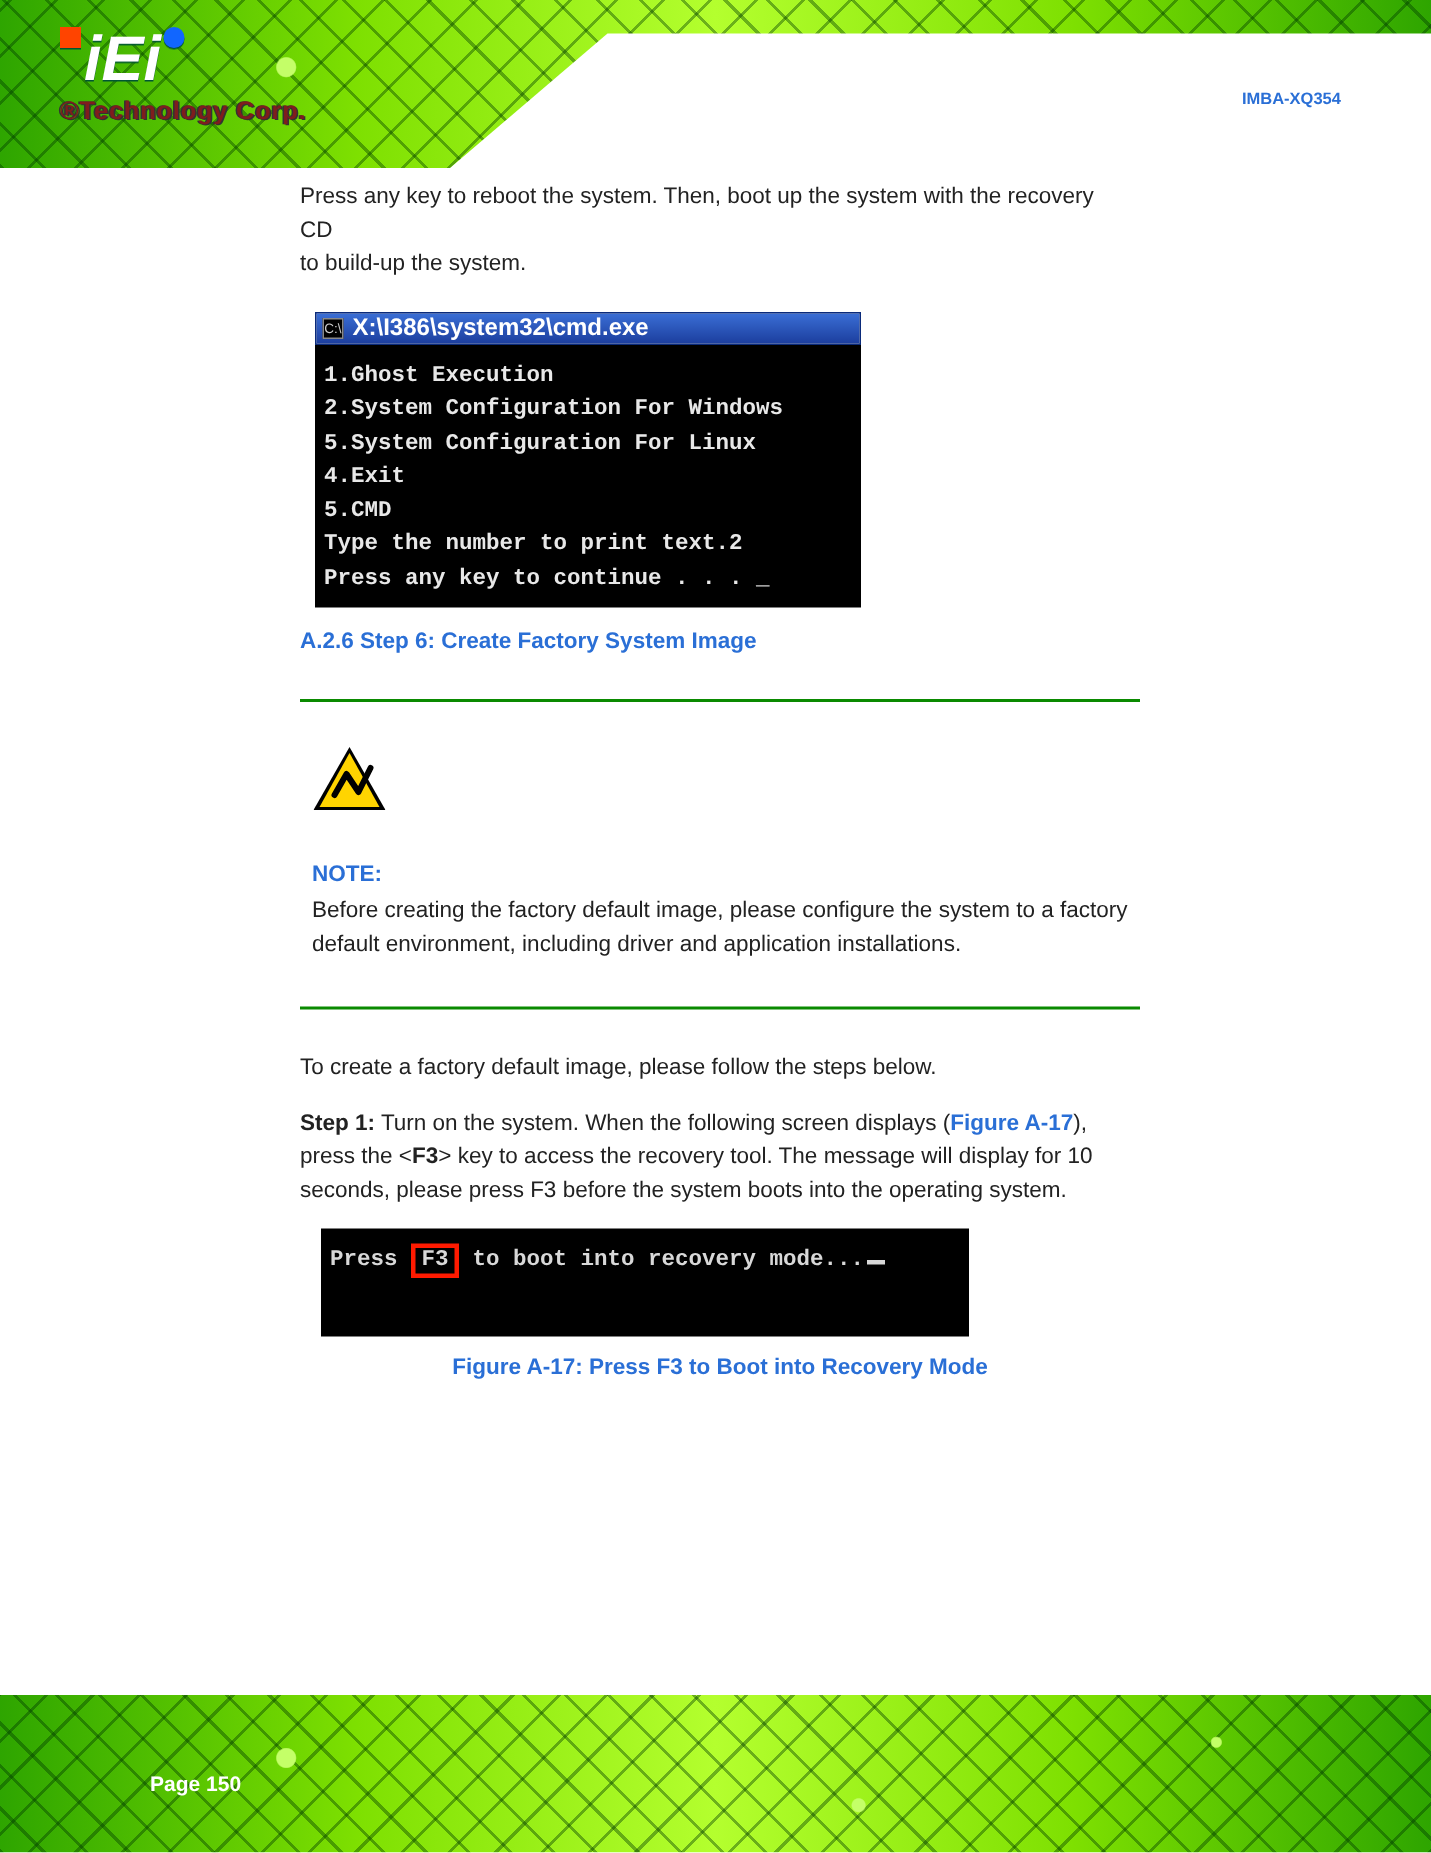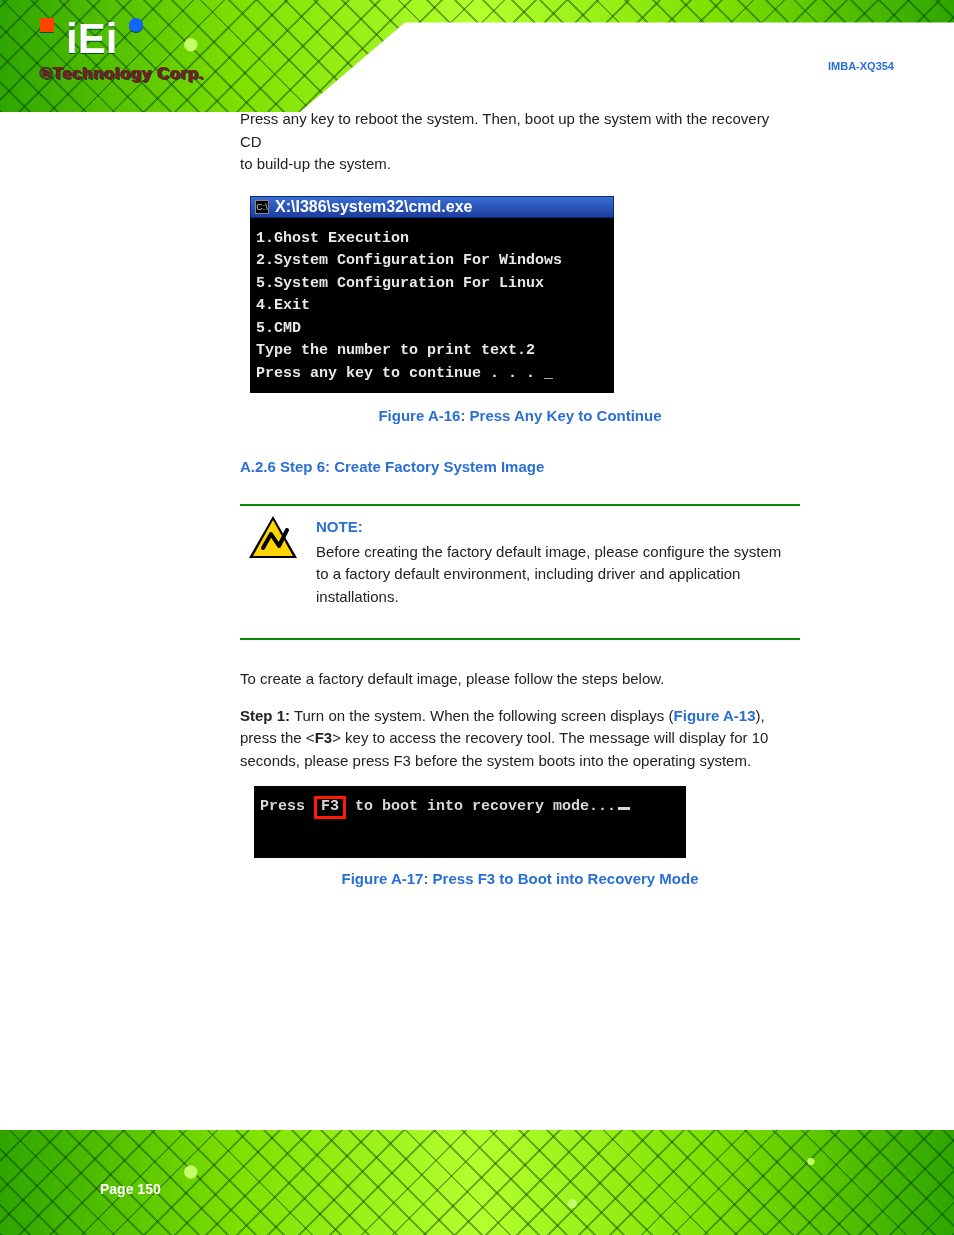--- a/index.html
+++ b/index.html
@@ -66,22 +66,23 @@
     clip-path:polygon(0 100%, 35% 0, 60% 70%, 100% 0, 100% 100%);
   }
 
   
   .logo-box{
     position:absolute;
     top:18px; left:40px;
     display:flex; flex-direction:column; align-items:flex-start;
   }
   .logo-glyph{
-    display:flex; gap:12px; align-items:flex-end;
+    display:flex; gap:2px; align-items:flex-end;
     filter:drop-shadow(0 1px 0 #053);
+    font-style:italic;
   }
   .logo-glyph span{
     font-weight:900;
     font-size:42px;
     color:#fff;
     line-height:1;
   }
   .logo-glyph .sq{ width:14px;height:14px;display:inline-block;margin-bottom:28px;}
   .sq.red{background:#ff4400;}
   .sq.blue{background:#1166ff;border-radius:50%;}
@@ -98,26 +99,25 @@
     position:absolute;
     top:60px; right:60px;
     font-size:11px;
     color:#2a6fd6;
     font-weight:700;
   }
 
   
   .content{
     position:absolute;
-    top:108px;
+    top:120px;
     left:0;
     width:804px;
     padding:0 60px 0 200px;
     color:#222;
-    margin-left:40px;
   }
   .content p, .content div { font-size:15px; line-height:1.5; }
 
   
   .cmd-windowframe{
     width:364px;
     margin:20px 0 12px 10px;
   }
   .cmd-titlebar{
     height:22px;
@@ -158,24 +158,25 @@
     font-size:20px;
     font-weight:700;
     margin-bottom:26px;
   }
 
   
   .note-box{
     width:560px;
     border-top:2px solid #0a8a00;
     border-bottom:2px solid #0a8a00;
-    padding:10px 8px 30px 8px;
+    padding:30px 8px 30px 8px;
     display:flex;
-    gap:18px;
+    gap:32px;
     margin-bottom:28px;
+    flex-direction:column;
   }
   .note-icon{
     width:50px;height:42px;
     display:flex;align-items:flex-end;justify-content:center;
   }
   .note-icon svg{width:48px;height:42px;}
   .note-text{
     flex:1;
     font-size:14.5px;
     line-height:1.9;
@@ -258,42 +259,41 @@
     </div>
     <div class="cmd-body"><span>1.Ghost Execution</span>
 <span>2.System Configuration For Windows</span>
 <span>5.System Configuration For Linux</span>
 <span>4.Exit</span>
 <span>5.CMD</span>
 <span>Type the number to print text.2</span>
 <span>Press any key to continue . . . _</span></div>
   </div>
 
-  <div class="fig-caption">Figure A-16: Press Any Key to Continue</div>
 
   <div class="section-heading">A.2.6 Step 6: Create Factory System Image</div>
 
   <div class="note-box">
     <div class="note-icon">
       <svg viewBox="0 0 48 42">
         <polygon points="24,0 48,42 0,42" fill="#000"></polygon>
         <polygon points="24,4 44,40 4,40" fill="#ffd400"></polygon>
         <path d="M14 32 L22 18 L30 30 L38 14" stroke="#000" stroke-width="4" fill="none" stroke-linecap="round" stroke-linejoin="round"></path>
       </svg>
     </div>
     <div class="note-text">
       <span class="note-label">NOTE:</span>
       <span>Before creating the factory default image, please configure the system to a factory default environment, including driver and application installations.</span>
     </div>
   </div>
 
   <div class="instr">
     <div style="margin-bottom:14px;">To create a factory default image, please follow the steps below.</div>
     <span class="step-tag">Step 1:</span>
-    <span>Turn on the system. When the following screen displays (</span><span class="fig-ref">Figure A-13</span><span>), press the &lt;</span><span class="f3-bold">F3</span><span>&gt; key to access the recovery tool. The message will display for 10 seconds, please press F3 before the system boots into the operating system.</span>
+    <span>Turn on the system. When the following screen displays (</span><span class="fig-ref">Figure A-17</span><span>), press the &lt;</span><span class="f3-bold">F3</span><span>&gt; key to access the recovery tool. The message will display for 10 seconds, please press F3 before the system boots into the operating system.</span>
   </div>
 
   <div class="recov-shot">
     <span>Press </span><span class="hl">F3</span><span> to boot into recovery mode...</span><span class="cursor"></span>
   </div>
 
   <div class="fig-caption">Figure A-17: Press F3 to Boot into Recovery Mode</div>
 
 </div>
 

